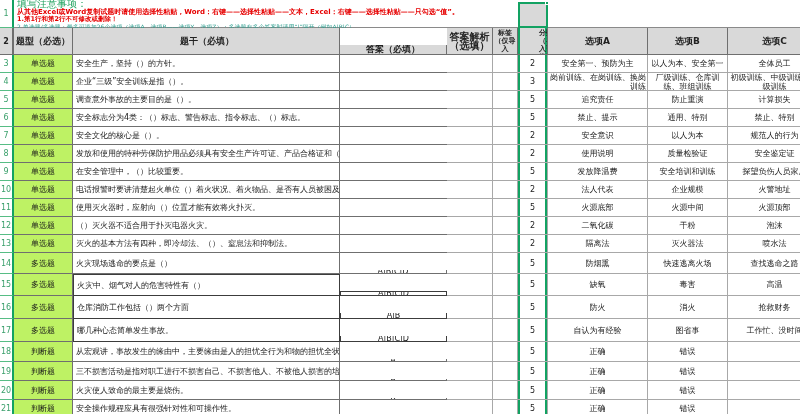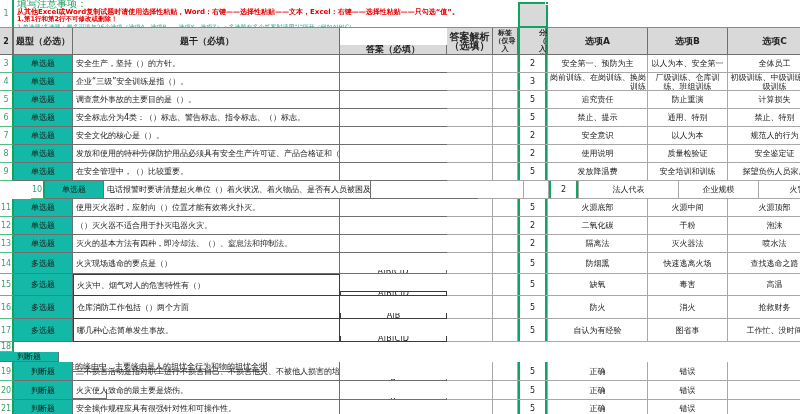--- a/index.html
+++ b/index.html
@@ -11,21 +11,21 @@
   }
   .row { display:flex; width:800px; }
   .cell {
     flex:none; overflow:hidden; position:relative;
     border-right:1px solid #a8a8a8; border-bottom:1px solid #a8a8a8;
     font-size:8px; color:#1a1a1a; display:flex; align-items:center; justify-content:center;
     text-align:center; line-height:9px; padding:0 1px;
   }
   
   .c-gut   { width:14px; }
-  .c-type  { width:59px; background:#14b8a6; border-right-color:#6f6f6f; border-bottom-color:#6f6f6f; }
+  .c-type  { width:59px; background:#bef264; border-right-color:#6f6f6f; border-bottom-color:#6f6f6f; }
   .c-stem  { width:267px; justify-content:flex-start; text-align:left; white-space:nowrap;
              padding-left:3px; border-right-color:#6f6f6f; border-bottom-color:#6f6f6f; }
   .c-ans   { width:107px; border-right-color:#6f6f6f; border-bottom-color:#6f6f6f;margin-top:17px; }
   .c-ana   { width:46px; }
   .c-tag   { width:25px; }
   .c-score { width:30px; box-shadow:inset 2px 0 0 #12a262, inset -2px 0 0 #12a262; }
   .c-a     { width:100px;text-align:right; }
   .c-b     { width:80px; }
   .c-c     { width:93px; border-right:none; }
   
@@ -173,21 +173,21 @@
         <div class="cell c-type">单选题</div>
         <div class="cell c-stem">在安全管理中，（）比较重要。</div>
         <div class="cell c-ans">B</div>
         <div class="cell c-ana"></div>
         <div class="cell c-tag"></div>
         <div class="cell c-score">5</div>
         <div class="cell c-a opt-wrap">发放降温费</div>
         <div class="cell c-b opt-wrap">安全培训和训练</div>
         <div class="cell c-c opt-wrap">探望负伤人员家属</div>
       </div>
-      <div class="row" style="height: 18px; padding-left: 31px;">
+      <div class="row" style="height: 18px;">
         <div class="cell c-gut">10</div>
         <div class="cell c-type">单选题</div>
         <div class="cell c-stem">电话报警时要讲清楚起火单位（）着火状况、着火物品、是否有人员被困及报警用的电话和姓名等。</div>
         <div class="cell c-ans">C</div>
         <div class="cell c-ana"></div>
         <div class="cell c-tag"></div>
         <div class="cell c-score">2</div>
         <div class="cell c-a opt-wrap">法人代表</div>
         <div class="cell c-b opt-wrap">企业规模</div>
         <div class="cell c-c opt-wrap">火警地址</div>
@@ -269,21 +269,21 @@
         <div class="cell c-type">多选题</div>
         <div class="cell c-stem dark-border">哪几种心态简单发生事故。</div>
         <div class="cell c-ans dark-border">A|B|C|D</div>
         <div class="cell c-ana"></div>
         <div class="cell c-tag"></div>
         <div class="cell c-score">5</div>
         <div class="cell c-a opt-wrap">自认为有经验</div>
         <div class="cell c-b opt-wrap">图省事</div>
         <div class="cell c-c opt-wrap">工作忙、没时间</div>
       </div>
-      <div class="row" style="height: 20px; flex-direction: column;">
+      <div class="row" style="height: 20px;">
         <div class="cell c-gut">18</div>
         <div class="cell c-type">判断题</div>
         <div class="cell c-stem">从宏观讲，事故发生的缘由中，主要缘由是人的担忧全行为和物的担忧全状。</div>
         <div class="cell c-ans">A</div>
         <div class="cell c-ana"></div>
         <div class="cell c-tag"></div>
         <div class="cell c-score">5</div>
         <div class="cell c-a opt-wrap">正确</div>
         <div class="cell c-b opt-wrap">错误</div>
         <div class="cell c-c opt-wrap"></div>

